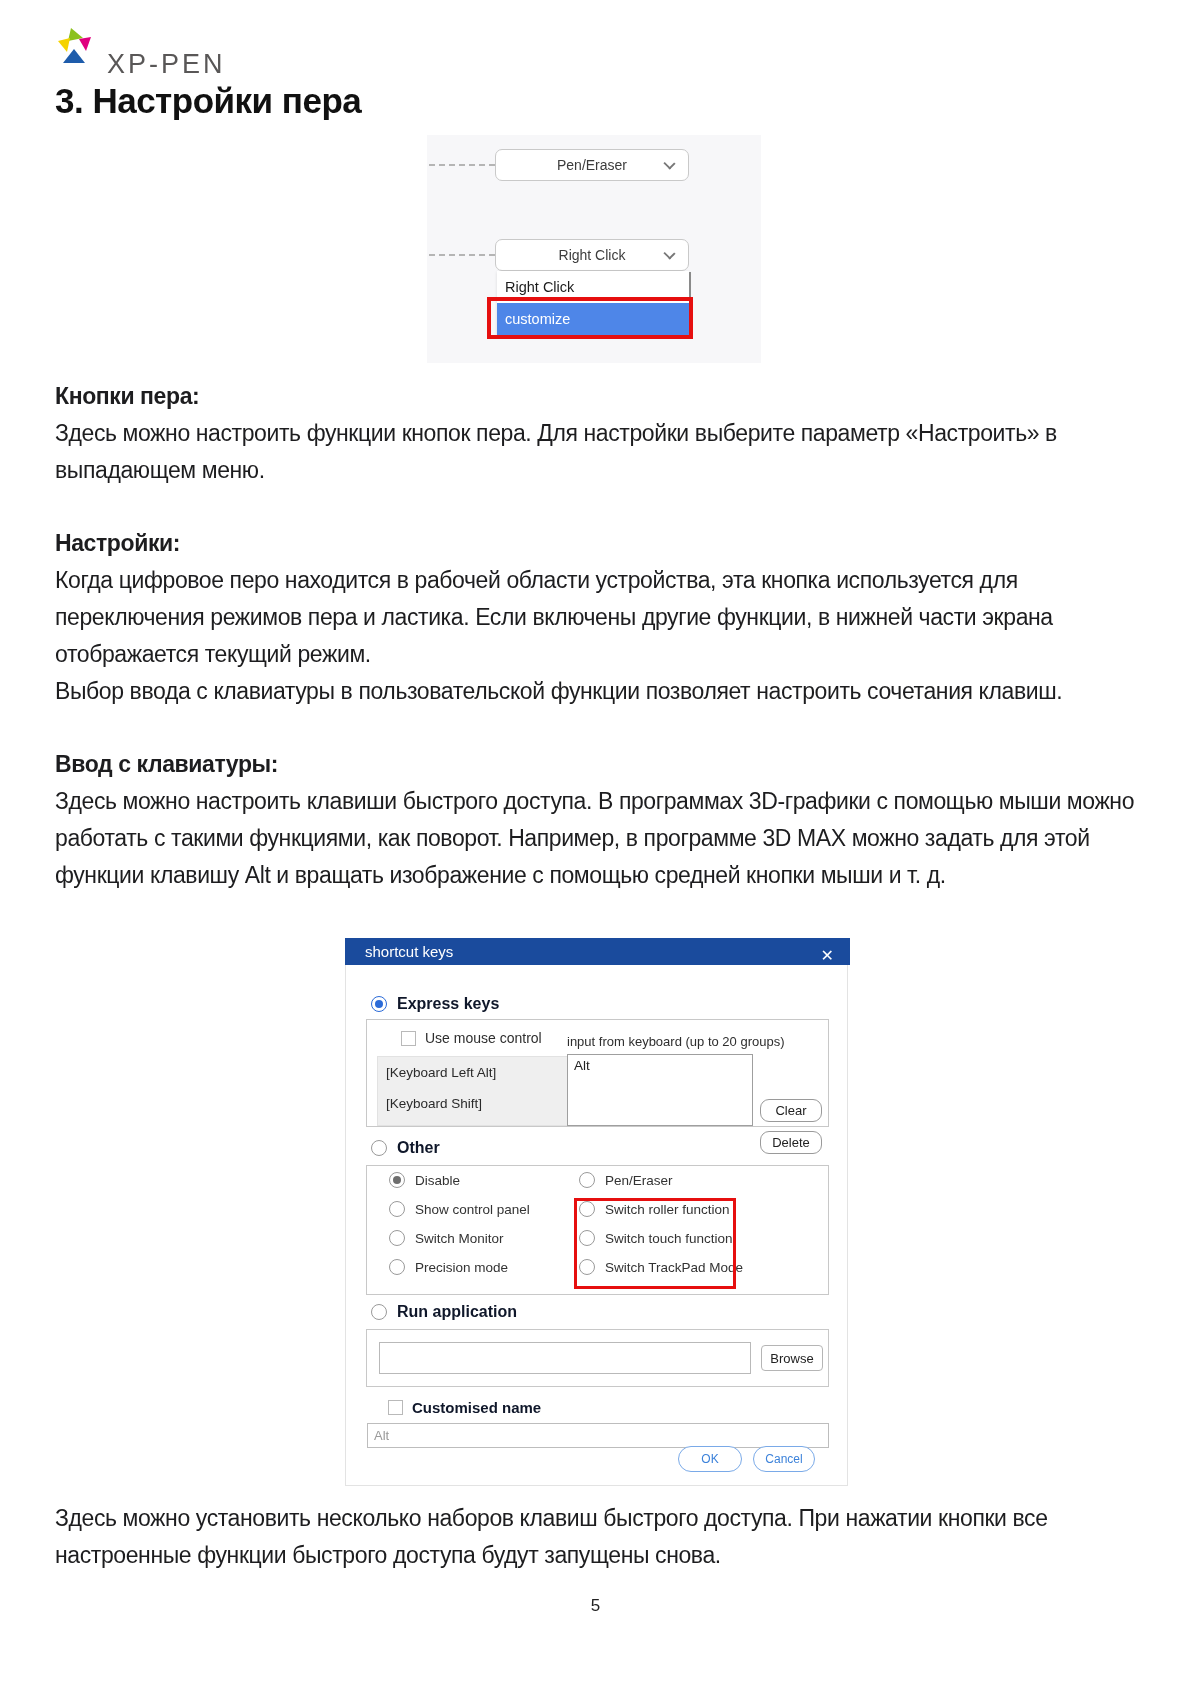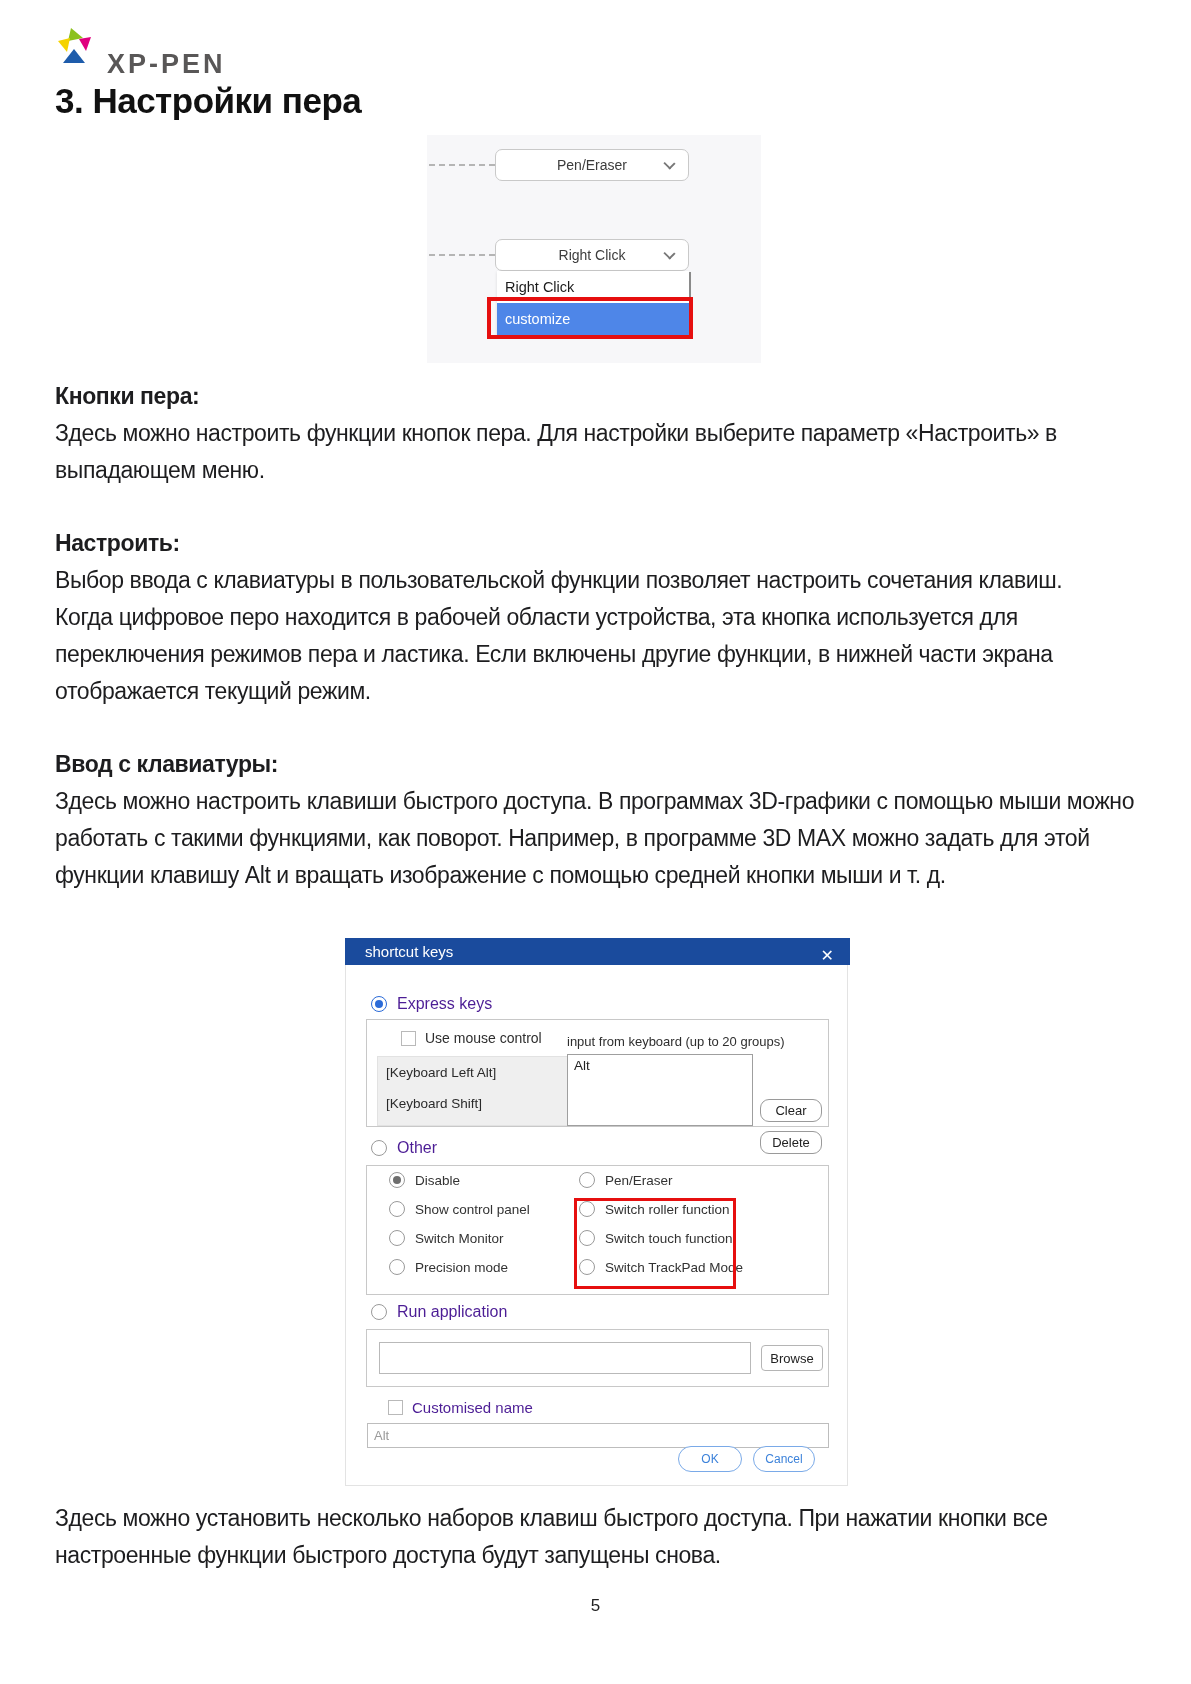--- a/index.html
+++ b/index.html
@@ -3,21 +3,21 @@
 <meta charset="utf-8">
 <style>
   * { margin:0; padding:0; box-sizing:border-box; }
   html,body { background:#ffffff; }
   body { font-family:"Liberation Sans", sans-serif; color:#1d1d1f; }
   .page { position:relative; width:1191px; height:1684px; background:#fff; padding:25px 55px 0 55px; overflow:hidden; }
 
   
   .logo-row { display:flex; align-items:center; gap:10px; height:42px; }
   .logo-mark { width:42px; height:42px; }
-  .logo-text { font-size:27px; font-weight:bold; color:#595757; letter-spacing:3px;margin-top:36px; }
+  .logo-text { font-size:27px; font-weight:normal; color:#595757; letter-spacing:3px;margin-top:36px; }
 
   h1.title { font-size:35px; font-weight:bold; color:#111; margin-top:14px; letter-spacing:-0.5px; }
 
   
   .fig1 { position:relative; width:334px; height:228px; margin:14px 0 0 372px; background:#f7f7f9; }
   .dash { position:absolute; border-top:2px dashed #b5b5b5; width:66px; left:2px; }
   .dd { position:absolute; left:68px; width:194px; height:32px; background:#fff; border:1px solid #c9c9c9; border-radius:7px; display:flex; align-items:center; justify-content:center; font-size:14px; color:#3c3c3c; }
   .dd .chev { position:absolute; right:14px; top:11px; width:9px; height:9px; border-right:2px solid #777; border-bottom:2px solid #777; transform:rotate(45deg) scaleY(0.9); margin-top:-2px; }
   .menu { position:absolute; left:70px; top:136px; width:192px; background:#fff; box-shadow:0 1px 3px rgba(0,0,0,0.12); }
   .menu-item { height:32px; display:flex; align-items:center; padding-left:8px; font-size:14.5px; color:#1c1c1c; background:#fff; }
@@ -36,21 +36,21 @@
   
   .dialog { position:relative; width:503px; height:548px; margin:44px 0 0 290px; background:#fff; border:1px solid #e3e3e3; font-family:"Liberation Sans", sans-serif; }
   .dlg-titlebar { position:absolute; left:-1px; top:-1px; width:505px; height:27px; background:#1a4b9d; display:flex; align-items:center; }
   .dlg-title { color:#fff; font-size:15px; margin-left:20px; }
   .dlg-close { position:absolute; right:16px; top:8px; color:#fff; font-size:16px; cursor:default; }
   .radio-row { position:absolute; display:flex; align-items:center; gap:10px; }
   .radio { width:16px; height:16px; border-radius:50%; border:1px solid #9a9a9a; background:#fff; position:relative; flex:0 0 16px; }
   .radio.sel-blue { border:1px solid #2b6bd8; }
   .radio.sel-blue::after { content:""; position:absolute; left:3px; top:3px; width:8px; height:8px; border-radius:50%; background:#2b6bd8; }
   .radio.sel-gray::after { content:""; position:absolute; left:3px; top:3px; width:8px; height:8px; border-radius:50%; background:#6e6e6e; }
-  .radio-label-bold { font-size:16px; font-weight:normal; color:#4c1d95; }
+  .radio-label-bold { font-size:16px; font-weight:bold; color:#0f172a; }
   .checkbox { width:15px; height:15px; border:1px solid #b9b9b9; background:#fff; flex:0 0 15px; }
   .cb-row { position:absolute; display:flex; align-items:center; gap:9px;padding-left:20px; }
   .group-box { position:absolute; left:20px; width:463px; border:1px solid #c8c8c8; background:#fff; }
   .small-lbl { font-size:13px; color:#2e2e2e; }
   .listbox { position:absolute; left:10px; top:36px; width:336px; height:70px; background:#efefef; border:1px solid #e2e2e2; overflow:hidden; }
   .listbox .li { height:31px; line-height:31px; padding-left:8px; font-size:13.5px; color:#2a2a2a; }
   .scroll-chev { position:absolute; right:7px; width:7px; height:7px; border-right:1.5px solid #999; border-bottom:1.5px solid #999; }
   .scroll-chev.up { top:8px; transform:rotate(-135deg); }
   .scroll-chev.down { bottom:8px; transform:rotate(45deg); }
   .txtarea { position:absolute; left:200px; top:34px; width:186px; height:72px; background:#fff; border:1px solid #9f9f9f; font-size:13.5px; color:#222; padding:3px 6px; }
@@ -103,23 +103,23 @@
     <div class="menu-scroll"></div>
     <div class="red-box-1"></div>
   </div>
 
   <div class="sec" id="sec1">
     <div class="sec-title">Кнопки пера:</div>
     <p>Здесь можно настроить функции кнопок пера. Для настройки выберите параметр «Настроить» в выпадающем меню.</p>
   </div>
 
   <div class="sec" id="sec2">
-    <div class="sec-title">Настроить:</div>
+    <div class="sec-title">Настройки:</div>
+    <p>Когда цифровое перо находится в рабочей области устройства, эта кнопка используется для переключения режимов пера и ластика. Если включены другие функции, в нижней части экрана отображается текущий режим.</p>
     <p>Выбор ввода с клавиатуры в пользовательской функции позволяет настроить сочетания клавиш.</p>
-    <p>Когда цифровое перо находится в рабочей области устройства, эта кнопка используется для переключения режимов пера и ластика. Если включены другие функции, в нижней части экрана отображается текущий режим.</p>
   </div>
 
   <div class="sec" id="sec3">
     <div class="sec-title">Ввод с клавиатуры:</div>
     <p>Здесь можно настроить клавиши быстрого доступа. В программах 3D-графики с помощью мыши можно работать с такими функциями, как поворот. Например, в программе 3D MAX можно задать для этой функции клавишу Alt и вращать изображение с помощью средней кнопки мыши и т. д.</p>
   </div>
 
   <div class="dialog">
     <div class="dlg-titlebar">
       <span class="dlg-title">shortcut keys</span>

